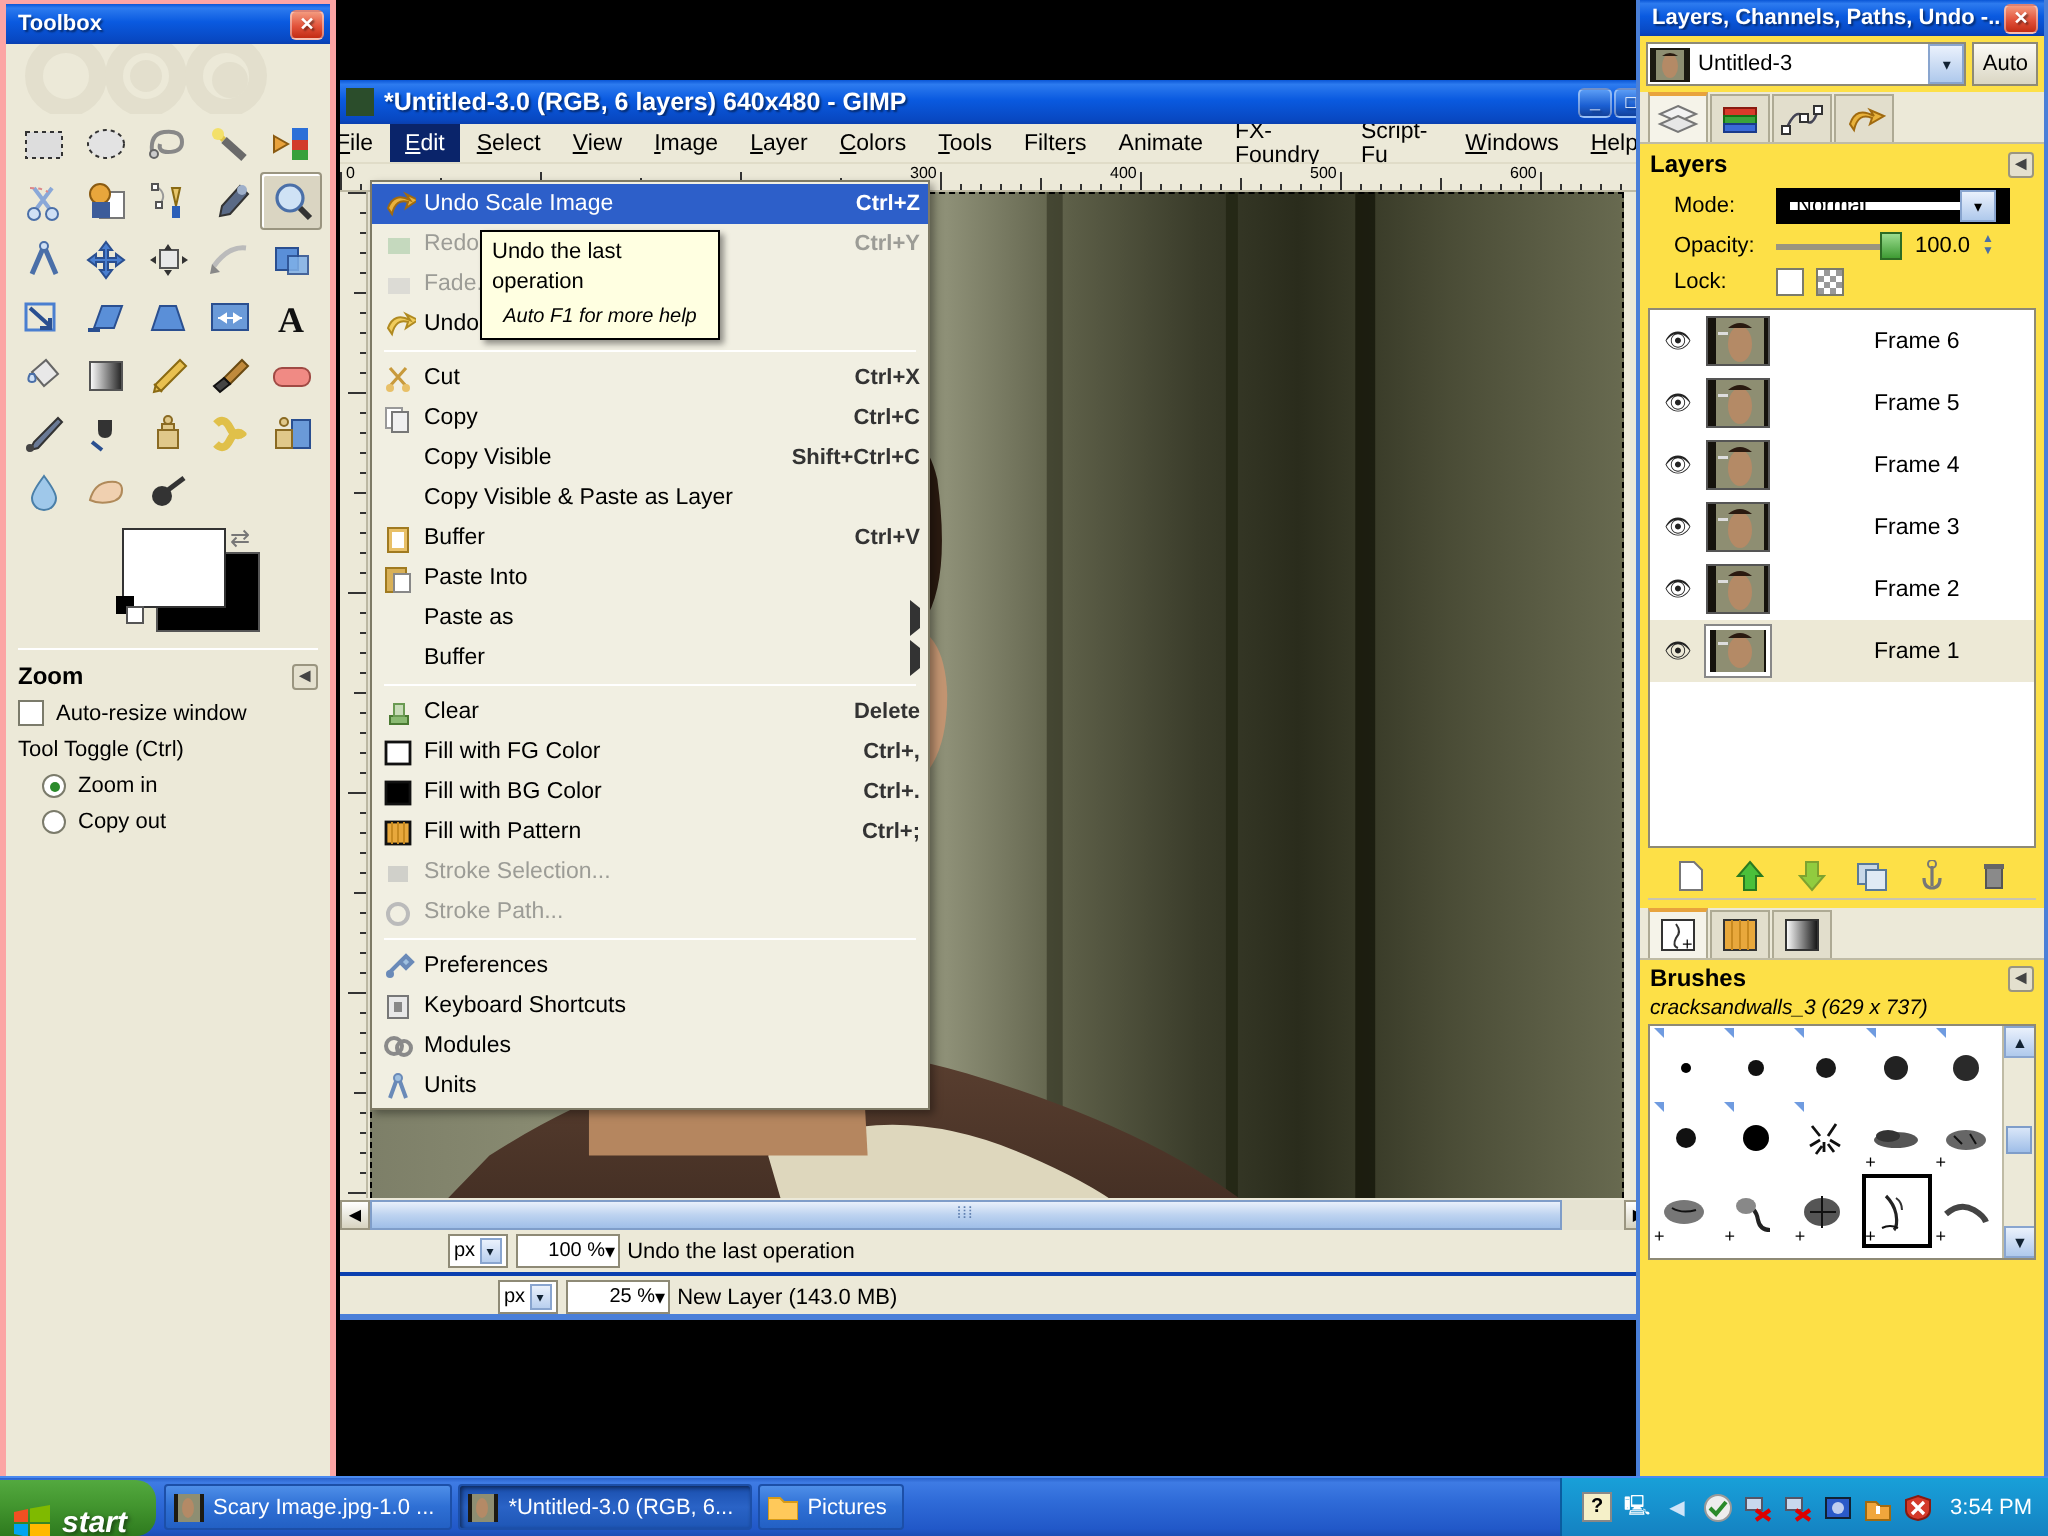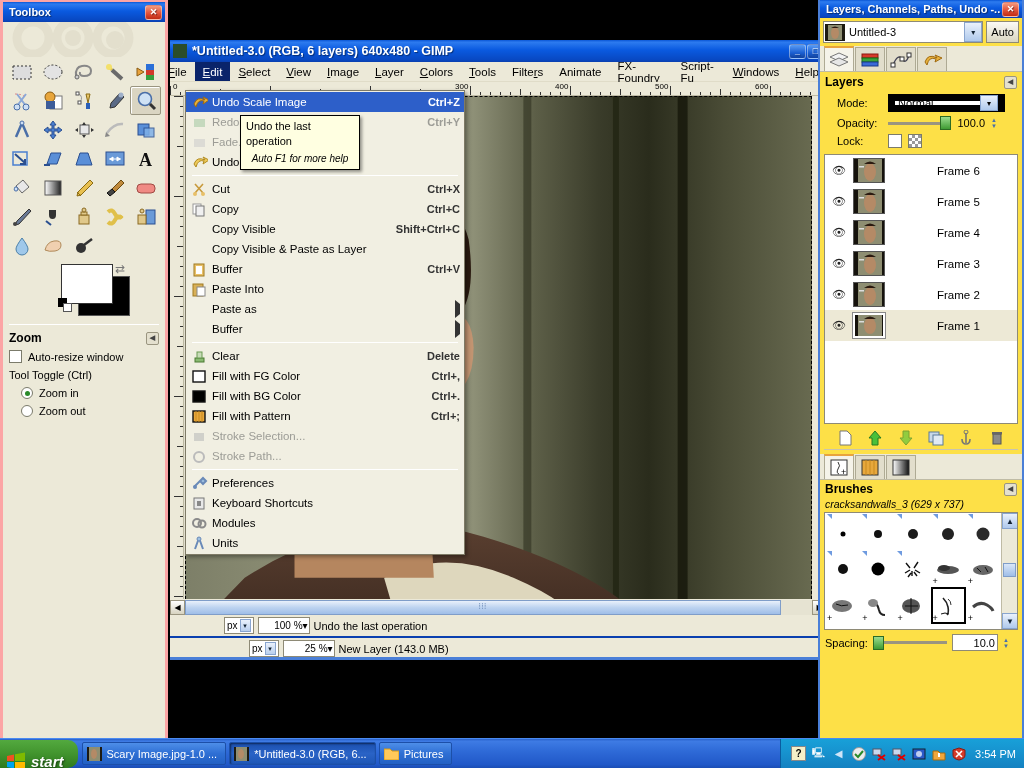--- a/index.html
+++ b/index.html
@@ -482,21 +482,21 @@
       </div>
 
       <div class="opt-row indent">
         <span class="rdo">
             <span class="dot"></span>
           </span>
         <span>Zoom in</span>
       </div>
       <div class="opt-row indent">
         <span class="rdo"></span>
-        <span>Zoom out</span>
+        <span>Copy out</span>
       </div>
     </div>
   </div>
 
   <div id="gimpwin">
     <div class="xp-title">
       <span style="width:14px;height:14px;background:#2b4d2b;margin-right:2px;display:inline-block;"></span>
       <span class="t">*Untitled-3.0 (RGB, 6 layers) 640x480 - GIMP</span>
       <span class="xp-btn">_</span>
       <span class="xp-btn">□</span>
@@ -1348,32 +1348,20 @@
           <div class="bcell"></div>
 
         </div>
         <div class="bscroll">
           <span class="bsb">▲</span>
           <span class="bthumb"></span>
           <span class="bsb">▼</span>
         </div>
       </div>
 
-      <div class="spacing-row">
-        <span>Spacing:</span>
-        <span class="slider">
-          <span class="track"></span>
-          <span class="knob" style="left:0;right:auto;"></span>
-        </span>
-        <span style="border:1px solid #8E8A76;background:#fff;width:46px;height:17px;display:flex;align-items:center;justify-content:flex-end;padding-right:2px;">10.0</span>
-        <span class="spin">
-            <span>▲</span>
-            <span>▼</span>
-          </span>
-      </div>
 
     </div>
   </div>
 
   <div id="taskbar">
     <div id="startbtn">
       <svg width="20" height="19" viewBox="0 0 20 19">
         <path d="M1 4 L8 2.5 V9 H1z" fill="#F25022"></path>
           <path d="M9 2.2 L19 0.5 V9 H9z" fill="#7FBA00"></path>
         <path d="M1 10 H8 V16.5 L1 15z" fill="#00A4EF"></path>

